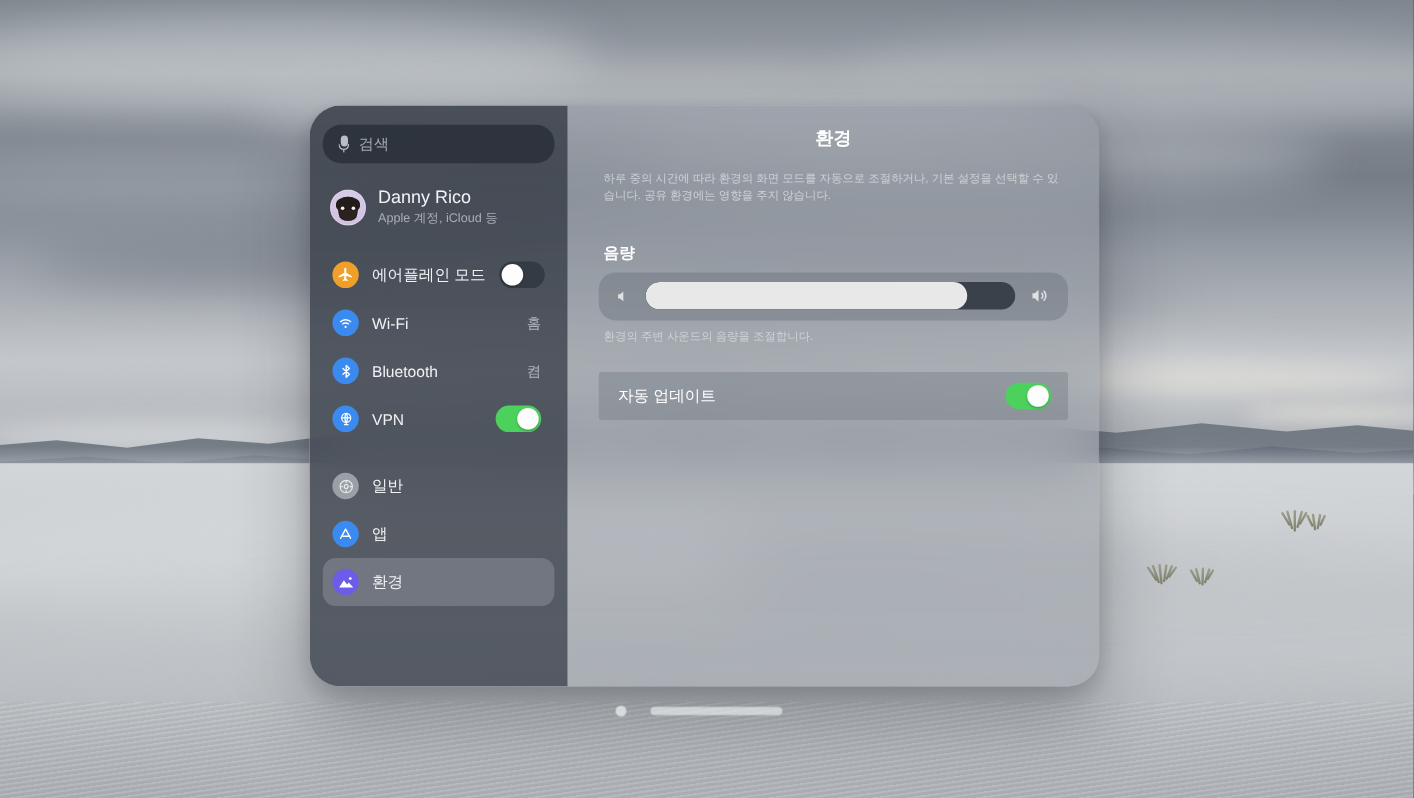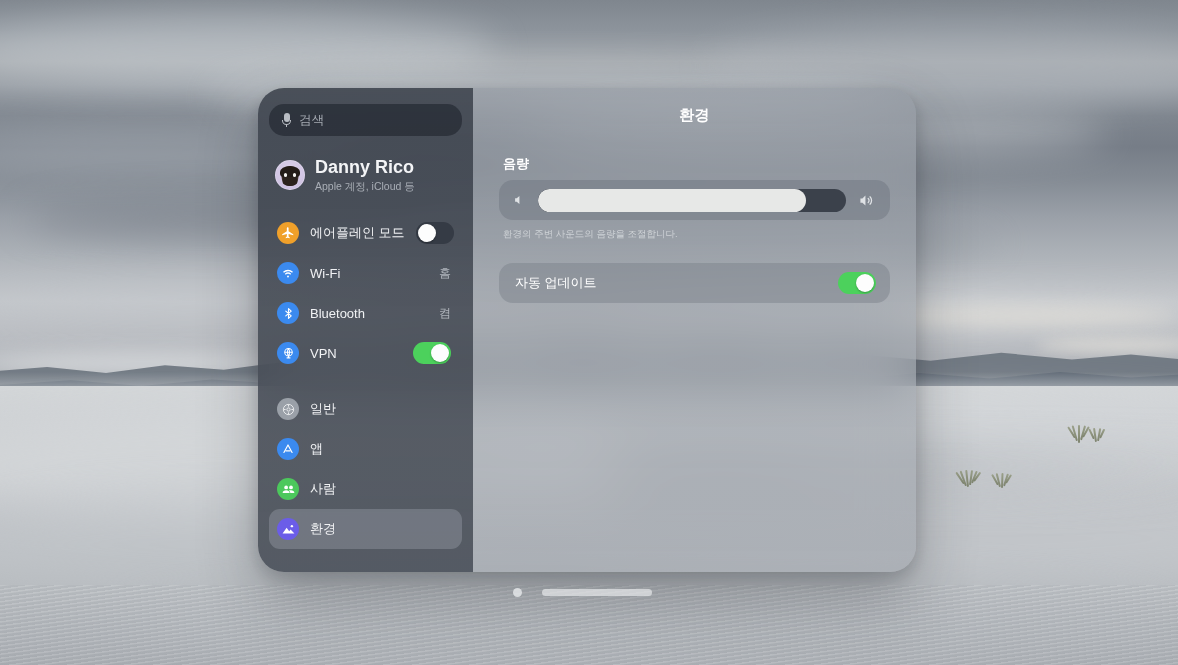--- a/index.html
+++ b/index.html
@@ -212,21 +212,21 @@
   .eye { position:absolute; top:46%; width:3px; height:3.2px; border-radius:50%; background:#f3f1ee; }
   .eye.l { left:30%; }
   .eye.r { right:30%; }
   .beard {
     position:absolute; left:50%; bottom:10%;
     transform:translateX(-50%);
     width:15px; height:9px;
     border-radius:0 0 48% 48%;
     background:#2c221d;
   }
-  #account-name { font-size:18px; color:#f3f4f6; font-weight:700; line-height:1.25; }
+  #account-name { font-size:15px; color:#f3f4f6; font-weight:400; line-height:1.25; }
   #account-sub   { font-size:10.5px; color:#a9aeb6; line-height:1.3; margin-top:1px; }
 
   .nav-group { margin-bottom:16px; }
   .nav-item {
     display:flex; align-items:center;
     height:40px;
     padding:0 11px 0 8px;
     border-radius:11px;
     gap:11px;
   }
@@ -318,21 +318,21 @@
     position:relative;
     overflow:hidden;
   }
   #slider-fill {
     position:absolute; left:0; top:0; bottom:0;
     background:#e7e8e7;
     border-radius:12px;
   }
   #autoupdate-card {
     background:rgba(120,126,135,.45);
-    border-radius:14px;
+    border-radius:2px;
     height:40px;
     display:flex; align-items:center;
     padding:0 14px 0 16px;
     margin-top:22px;
   }
 
   
   #window-chrome {
     position:absolute;
     left:258px; top:583px;
@@ -500,49 +500,39 @@
       <div class="nav-item">
         <span class="nav-icon" style="background:#3b8aef;">
           <svg width="14" height="14" viewBox="0 0 24 24" fill="none" stroke="#fff" stroke-width="2" stroke-linecap="round" stroke-linejoin="round">
               <path d="M5 18 12 5l7 13"></path>
               <path d="M8.2 15.2h7.6"></path>
             </svg>
         </span>
         <span class="nav-label">앱</span>
       </div>
 
-      <div class="nav-item">
-        <span class="nav-icon" style="background:#4cc85c;">
-          <svg width="15" height="15" viewBox="0 0 24 24" fill="#fff">
-              <circle cx="8.2" cy="8.6" r="3"></circle>
-              <circle cx="16" cy="8.6" r="3"></circle>
-              <path d="M2.6 17.4c0-2.7 2.5-4.2 5.6-4.2s5.6 1.5 5.6 4.2z"></path>
-              <path d="M12.6 13.6c1-.3 2.2-.4 3.4-.4 3.1 0 5.4 1.5 5.4 4.2h-6.6c0-1.6-.8-2.8-2.2-3.8z"></path>
-            </svg>
-        </span>
-        <span class="nav-label">사람</span>
-      </div>
 
       <div class="nav-item active">
         <span class="nav-icon" style="background:#6b5de8;">
           <svg width="15" height="15" viewBox="0 0 24 24" fill="#fff">
               <path d="M2.5 18.5 9 9l4.1 5.6 2.2-2.8 6.2 6.7z"></path>
               <circle cx="17.4" cy="6.6" r="1.9"></circle>
             </svg>
         </span>
         <span class="nav-label">환경</span>
       </div>
     </div>
   </div>
 
   <div id="main-panel">
 
     <div id="panel-title">환경</div>
 
 
+    <div class="caption">하루 중의 시간에 따라 환경의 화면 모드를 자동으로 조절하거나, 기본 설정을 선택할 수 있습니다. 공유 환경에는 영향을 주지 않습니다.</div>
 
     <div class="section-title">음량</div>
 
     <div id="volume-card">
       <span class="spk">
         <svg width="14" height="14" viewBox="0 0 24 24" fill="#dfe2e5">
             <path d="M11 5 6.4 9H3.6v6h2.8L11 19z"></path>
           </svg>
       </span>
       <div id="slider-track">

